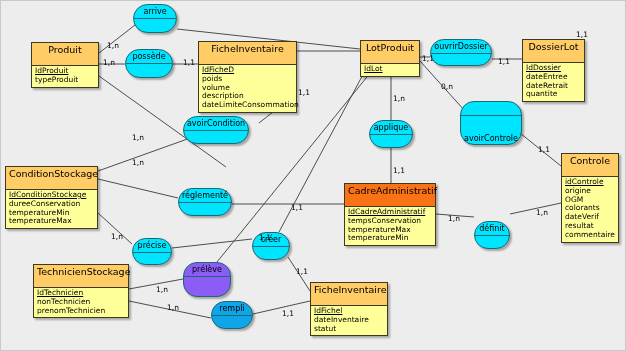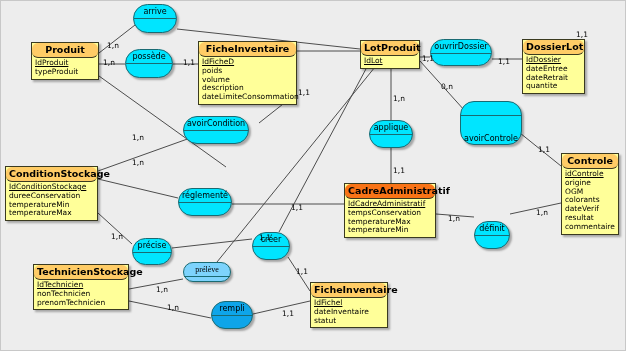--- a/index.html
+++ b/index.html
@@ -31,26 +31,25 @@
     border: 1px solid #3a3a20;
     background: #ffff99;
     box-shadow: 2px 2px 2px rgba(0,0,0,0.30);
     z-index: 5;
   }
   .entity .ent-title {
     background: #ffcc66;
     border-bottom: 1px solid #3a3a20;
     text-align: center;
     font-size: 9.5px;
-    font-weight: bold;
-    color: #000000;
-    padding: 1px 3px 2px 3px;
+    font-weight: normal;
+    color: #000000;
+    padding: 1px 3px 10px 3px;
     line-height: 11px;
     white-space: nowrap;
-    border-radius: 6px;
   }
   .entity .ent-attrs {
     padding: 1px 2px 2px 3px;
   }
   .entity .attr {
     font-size: 7.5px;
     line-height: 8.8px;
     color: #000000;
     white-space: nowrap;
   }
@@ -239,21 +238,21 @@
       <div class="rel-divider"></div>
     </div>
     <div class="rel" style="left: 131px; top: 236.5px; width: 40px; height: 27px; border-radius: 14px; background: rgb(0, 229, 255);">
       <div class="rel-label">précise</div>
       <div class="rel-divider"></div>
     </div>
     <div class="rel" style="left: 251px; top: 231px; width: 38px; height: 28px; border-radius: 14px; background: rgb(0, 229, 255);">
       <div class="rel-label">créer</div>
       <div class="rel-divider"></div>
     </div>
-    <div class="rel" style="left: 182px; top: 260.5px; width: 48px; height: 20px; border-radius: 14px; background: #7dd3fc; font-family: Liberation Serif, serif;">
+    <div class="rel" style="left: 182px; top: 260.5px; width: 48px; height: 35px; border-radius: 14px; background: #8b5cf6;">
       <div class="rel-label">prélève</div>
       <div class="rel-divider"></div>
     </div>
     <div class="rel" style="left: 210px; top: 300px; width: 42px; height: 28px; border-radius: 14px; background: #0ea5e9;">
       <div class="rel-label">rempli</div>
       <div class="rel-divider"></div>
     </div>
     <div class="card" style="left: 106px; top: 41px;">1,n</div>
     <div class="card" style="left: 575px; top: 30px;">1,1</div>
     <div class="card" style="left: 102px; top: 58px;">1,n</div>

